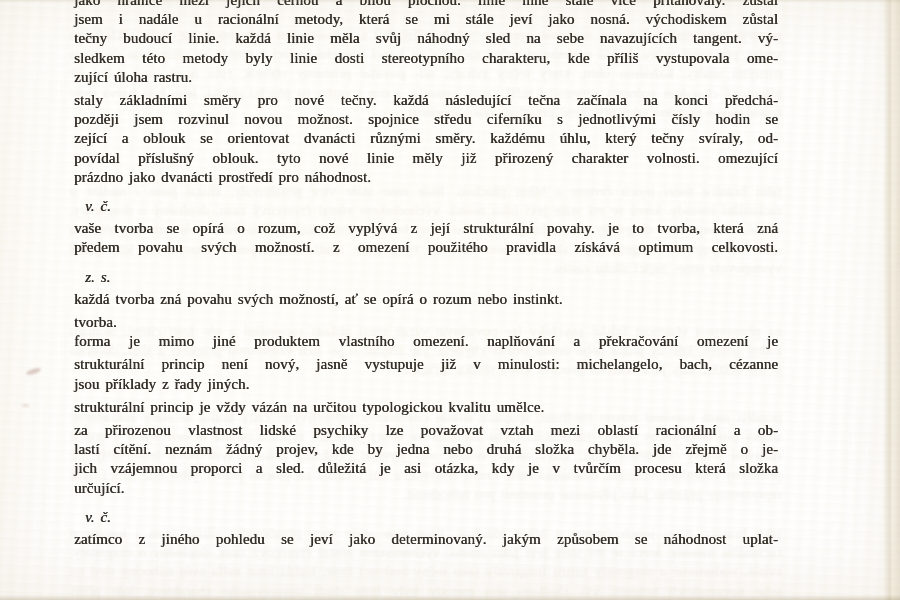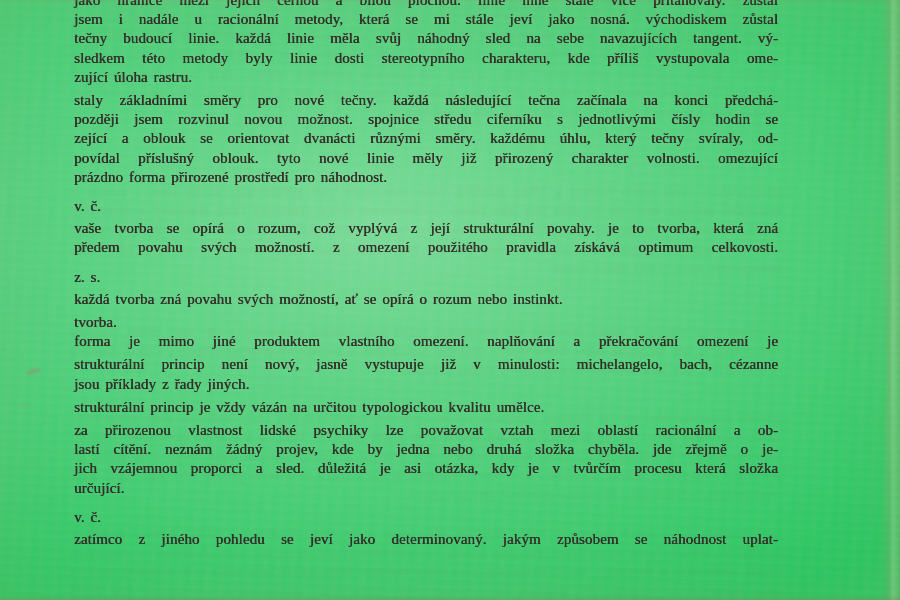--- a/index.html
+++ b/index.html
@@ -4,21 +4,21 @@
 <style>
   html, body {
     margin: 0; padding: 0;
     width: 900px; height: 600px;
     overflow: hidden;
     background: #8a8a8a;
   }
   .page {
     position: relative;
     width: 900px; height: 600px;
-    background: #22c55e;
+    background: #ffffff;
     overflow: hidden;
     box-shadow: inset 0 0 70px rgba(184, 164, 118, 0.16);
     font-family: "Liberation Serif", "DejaVu Serif", serif;
   }
   
   .page::before {
     content: "";
     position: absolute; inset: 0;
     background:
       radial-gradient(130% 120% at 42% 38%, rgba(255, 253, 243, 0.38) 0%, rgba(255, 253, 243, 0) 62%),
@@ -49,21 +49,21 @@
     left: 74px; top: -9px;
     width: 704px;
     color: #35302a;
     font-size: 15px;
     line-height: 19.2px;
     letter-spacing: 0.1px;
     word-spacing: 2px;
     text-shadow: 0.4px 0 0 currentColor;
   }
   .block.paragraph { margin: 0 0 4px 0; }
-  .block.speaker   { margin: 10px 0 3px 0; }
+  .block.speaker   { margin: 10px 0 3px 11px; font-style: italic; }
   .line { white-space: normal; }
   .line.flush {
     text-align: justify;
     text-align-last: justify;
   }
   
   .edge-right {
     position: absolute; top: 0; bottom: 0; right: 0; width: 17px;
     background: linear-gradient(to right,
       rgba(190, 172, 125, 0) 0%,
@@ -114,21 +114,21 @@
         <div class="line flush">jsem i nadále u racionální metody, která se mi stále jeví jako nosná. východiskem zůstal</div>
         <div class="line flush">tečny budoucí linie. každá linie měla svůj náhodný sled na sebe navazujících tangent. vý-</div>
         <div class="line flush">sledkem této metody byly linie dosti stereotypního charakteru, kde příliš vystupovala ome-</div>
         <div class="line">zující úloha rastru.</div>
       </div>
       <div class="block paragraph">
         <div class="line flush">staly základními směry pro nové tečny. každá následující tečna začínala na konci předchá-</div>
         <div class="line flush">později jsem rozvinul novou možnost. spojnice středu ciferníku s jednotlivými čísly hodin se</div>
         <div class="line flush">zející a oblouk se orientovat dvanácti různými směry. každému úhlu, který tečny svíraly, od-</div>
         <div class="line flush">povídal příslušný oblouk. tyto nové linie měly již přirozený charakter volnosti. omezující</div>
-        <div class="line">prázdno forma přirozené prostředí pro náhodnost.</div>
+        <div class="line">prázdno jako dvanácti prostředí pro náhodnost.</div>
       </div>
       <div class="block speaker">v. č.</div>
       <div class="block paragraph">
         <div class="line flush">vaše tvorba se opírá o rozum, což vyplývá z její strukturální povahy. je to tvorba, která zná</div>
         <div class="line flush">předem povahu svých možností. z omezení použitého pravidla získává optimum celkovosti.</div>
       </div>
       <div class="block speaker">z. s.</div>
       <div class="block paragraph">
         <div class="line">každá tvorba zná povahu svých možností, ať se opírá o rozum nebo instinkt.</div>
       </div>

